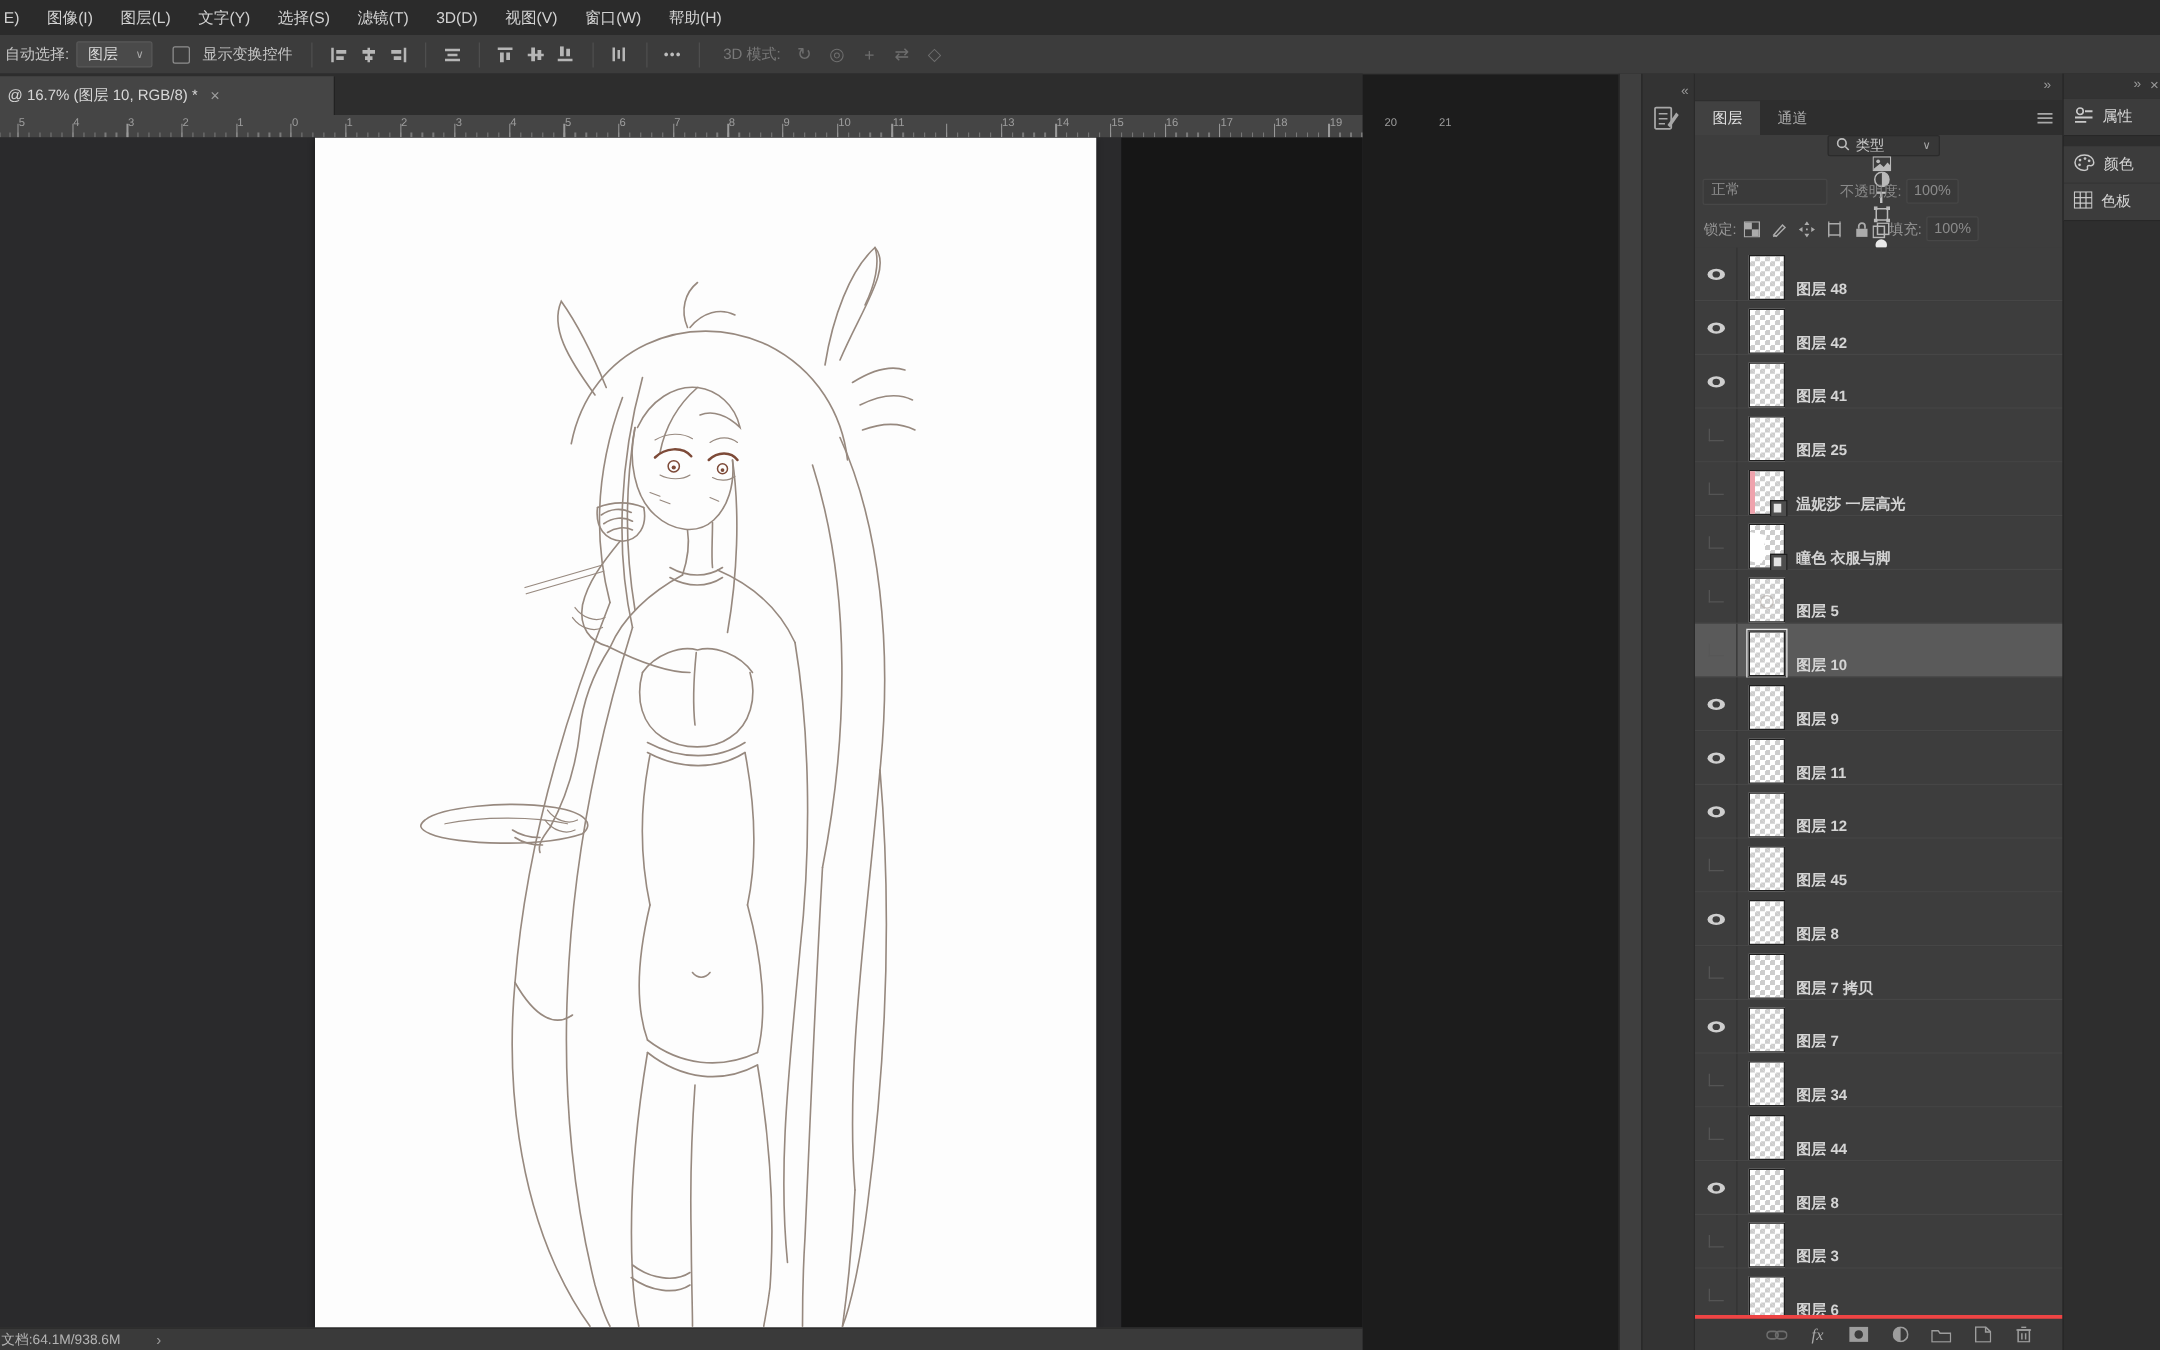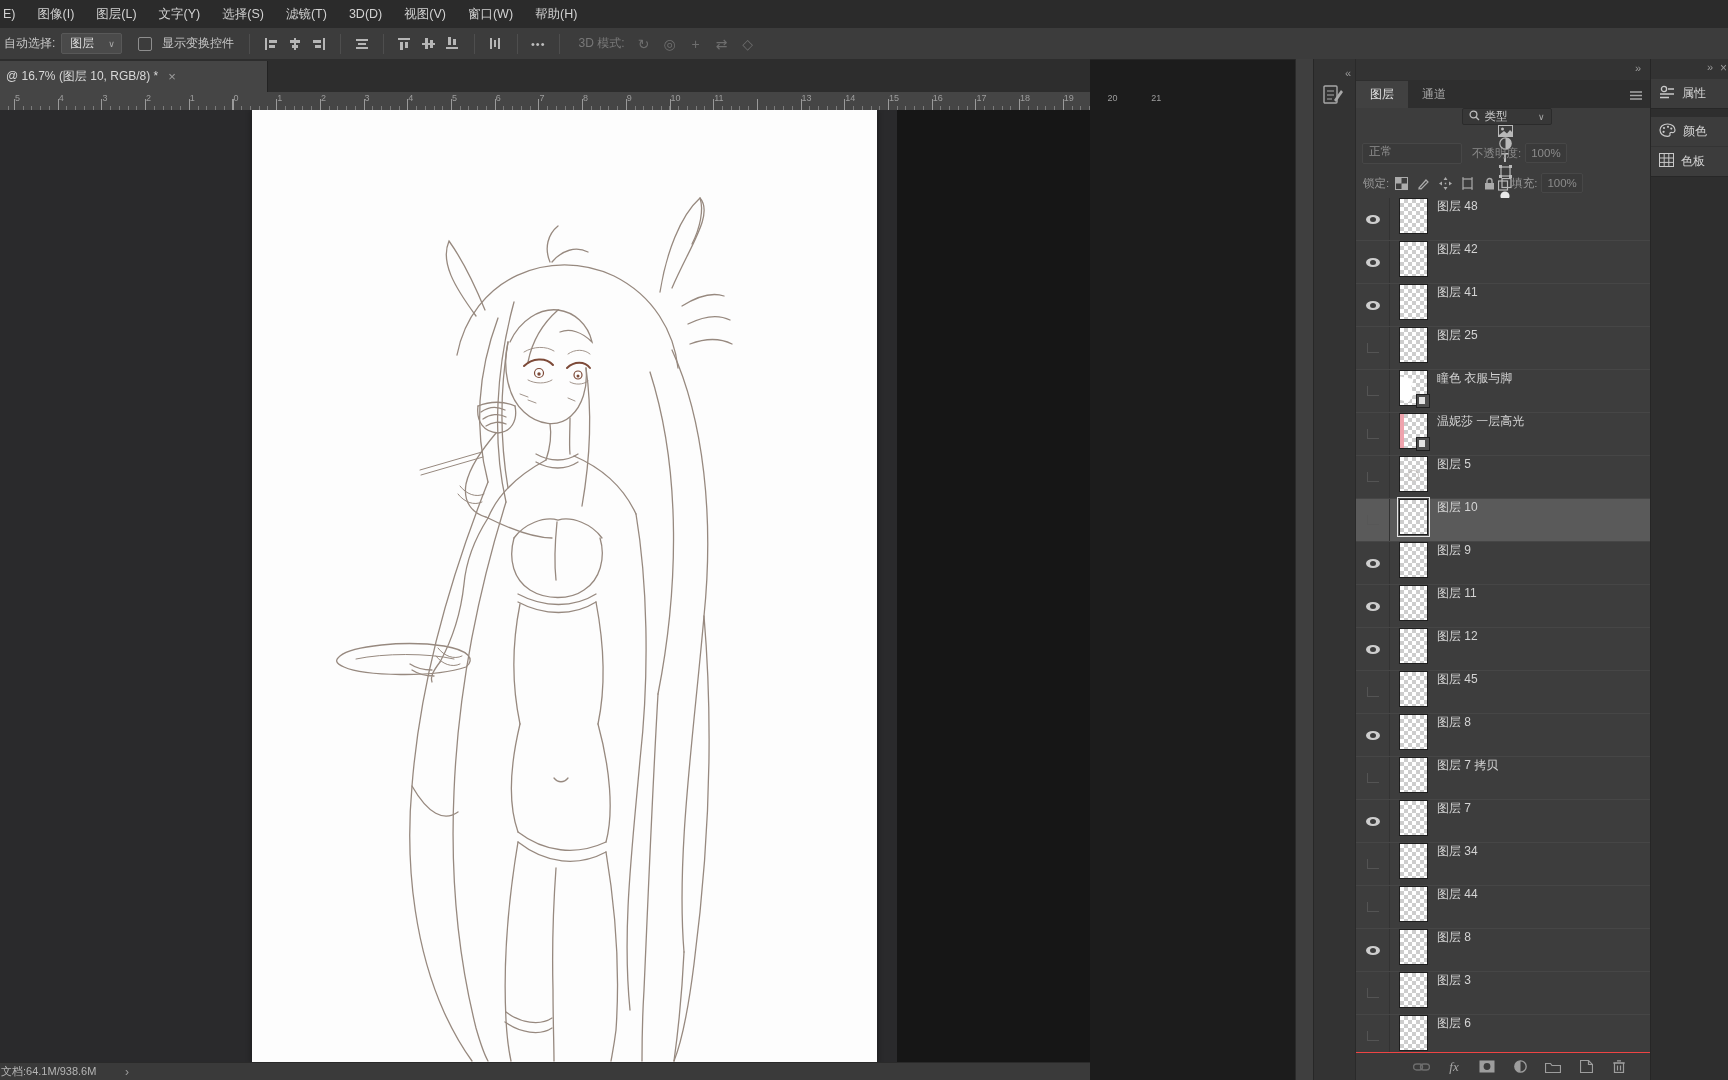--- a/index.html
+++ b/index.html
@@ -75,41 +75,41 @@
   .f-ico{width:21px;height:20px;display:flex;align-items:center;justify-content:center;margin-left:3px;color:#b9b9b9;}
   #blend-row{top:81px;height:26px;color:#8a8a8a;}
   .blend-combo{width:86px;height:19px;border:1px solid #474747;border-radius:2px;margin-left:6px;
                display:flex;align-items:flex-start;padding:0 6px;color:#8f8f8f;background:#3a3a3a;}
   .mini-field{height:18px;border:1px solid #474747;border-radius:2px;background:#3a3a3a;color:#8b8b8b;
               display:flex;align-items:center;padding:0 5px;margin-left:4px;}
   #lock-row{top:109px;height:30px;color:#979797;}
   .l-ico{width:19px;height:18px;display:flex;align-items:center;justify-content:center;margin-left:3px;color:#ababab;}
 
   #layer-list{position:absolute;left:0;top:139px;width:100%;height:854px;overflow:hidden;background:#3d3d3d;}
-  .layer-row{height:42px;border-bottom:1px solid #464646;display:flex;align-items:flex-start;position:relative;background:#3d3d3d;}
+  .layer-row{height:42px;border-bottom:1px solid #464646;display:flex;align-items:flex-end;position:relative;background:#3d3d3d;font-weight:bold;}
   .layer-row.selected{background:#5a5a5a;}
   .vis-well{width:33px;height:100%;display:flex;align-items:center;justify-content:center;border-right:1px solid #333;}
   .eye{width:14px;height:9px;border-radius:50%;background:#cecece;position:relative;}
   .eye::after{content:'';position:absolute;left:4px;top:2px;width:6px;height:5px;border-radius:50%;background:#3d3d3d;}
   .eye-empty{width:11px;height:9px;border-left:1px solid #575757;border-bottom:1px solid #575757;opacity:.9;}
   .thumb{width:27px;height:34px;margin-left:9px;position:relative;border:1px solid #1e1e1e;
          background-color:#fff;
          background-image:linear-gradient(45deg,#cdcdcd 25%,transparent 25%,transparent 75%,#cdcdcd 75%),
                           linear-gradient(45deg,#cdcdcd 25%,transparent 25%,transparent 75%,#cdcdcd 75%);
          background-size:8px 8px;background-position:0 0,4px 4px;}
   .t-selected{outline:1px solid #e6e6e6;outline-offset:1px;}
   .t-content-badge::before{content:'';position:absolute;left:0;top:5px;width:15px;height:26px;background:#fff;
          clip-path:polygon(0 2%,90% 12%,70% 55%,100% 60%,60% 100%,0 92%);}
   .t-stripe-badge::before{content:'';position:absolute;left:0;top:0;bottom:0;width:4px;background:#efa3ad;}
   .t-faint::after{content:'';position:absolute;left:8px;top:13px;width:9px;height:9px;border:1px solid #b7b1ac;border-radius:50%;opacity:.7;}
   .clip-badge{position:absolute;right:-3px;bottom:-3px;width:12px;height:12px;background:#4e4e4e;border:1px solid #1e1e1e;}
   .clip-badge::after{content:'';position:absolute;left:2px;top:2px;width:6px;height:7px;background:#e3e3e3;}
   .lname{margin-left:9px;font-size:12px;color:#d4d4d4;white-space:nowrap;}
 
-  #panel-bottom{position:absolute;left:0;bottom:0;width:100%;height:28px;background:#3a3a3a;border-top:1px solid #ef4444;
+  #panel-bottom{position:absolute;left:0;bottom:0;width:100%;height:28px;background:#3a3a3a;border-top:3px solid #ef4444;
                 display:flex;align-items:center;justify-content:flex-end;gap:13px;padding-right:22px;box-sizing:border-box;}
   .pb-ico{width:20px;height:20px;display:flex;align-items:center;justify-content:center;color:#9d9d9d;}
   .pb-ico.dimmed{color:#6d6d6d;}
   .fx{font-size:13px;font-style:italic;color:#a8a8a8;font-family:"Liberation Serif",serif;}
 
   
   #right-dock{position:absolute;left:1650px;top:59px;width:78px;height:1021px;background:#2e2e2e;border-left:1px solid #262626;}
   #right-dock .dhead{position:absolute;left:0;top:0;width:100%;height:20px;background:#333;border-bottom:1px solid #272727;}
   #right-dock .dhead .cr{position:absolute;right:16px;top:2px;color:#9a9a9a;font-size:11px;}
   #right-dock .dhead .cx{position:absolute;right:2px;top:2px;color:#9a9a9a;font-size:12px;}
@@ -498,33 +498,33 @@
           <div class="vis-well">
             <span class="eye-empty"></span>
           </div>
           <div class="thumb t-plain"></div>
           <span class="lname">图层 25</span>
         </div>
         <div class="layer-row">
           <div class="vis-well">
             <span class="eye-empty"></span>
           </div>
+          <div class="thumb t-stripe-badge">
+            <span class="clip-badge"></span>
+          </div>
+          <span class="lname">温妮莎 一层高光</span>
+        </div>
+        <div class="layer-row">
+          <div class="vis-well">
+            <span class="eye-empty"></span>
+          </div>
           <div class="thumb t-content-badge">
             <span class="clip-badge"></span>
           </div>
           <span class="lname">瞳色 衣服与脚</span>
-        </div>
-        <div class="layer-row">
-          <div class="vis-well">
-            <span class="eye-empty"></span>
-          </div>
-          <div class="thumb t-stripe-badge">
-            <span class="clip-badge"></span>
-          </div>
-          <span class="lname">温妮莎 一层高光</span>
         </div>
         <div class="layer-row">
           <div class="vis-well">
             <span class="eye-empty"></span>
           </div>
           <div class="thumb t-faint"></div>
           <span class="lname">图层 5</span>
         </div>
         <div class="layer-row selected">
           <div class="vis-well">

